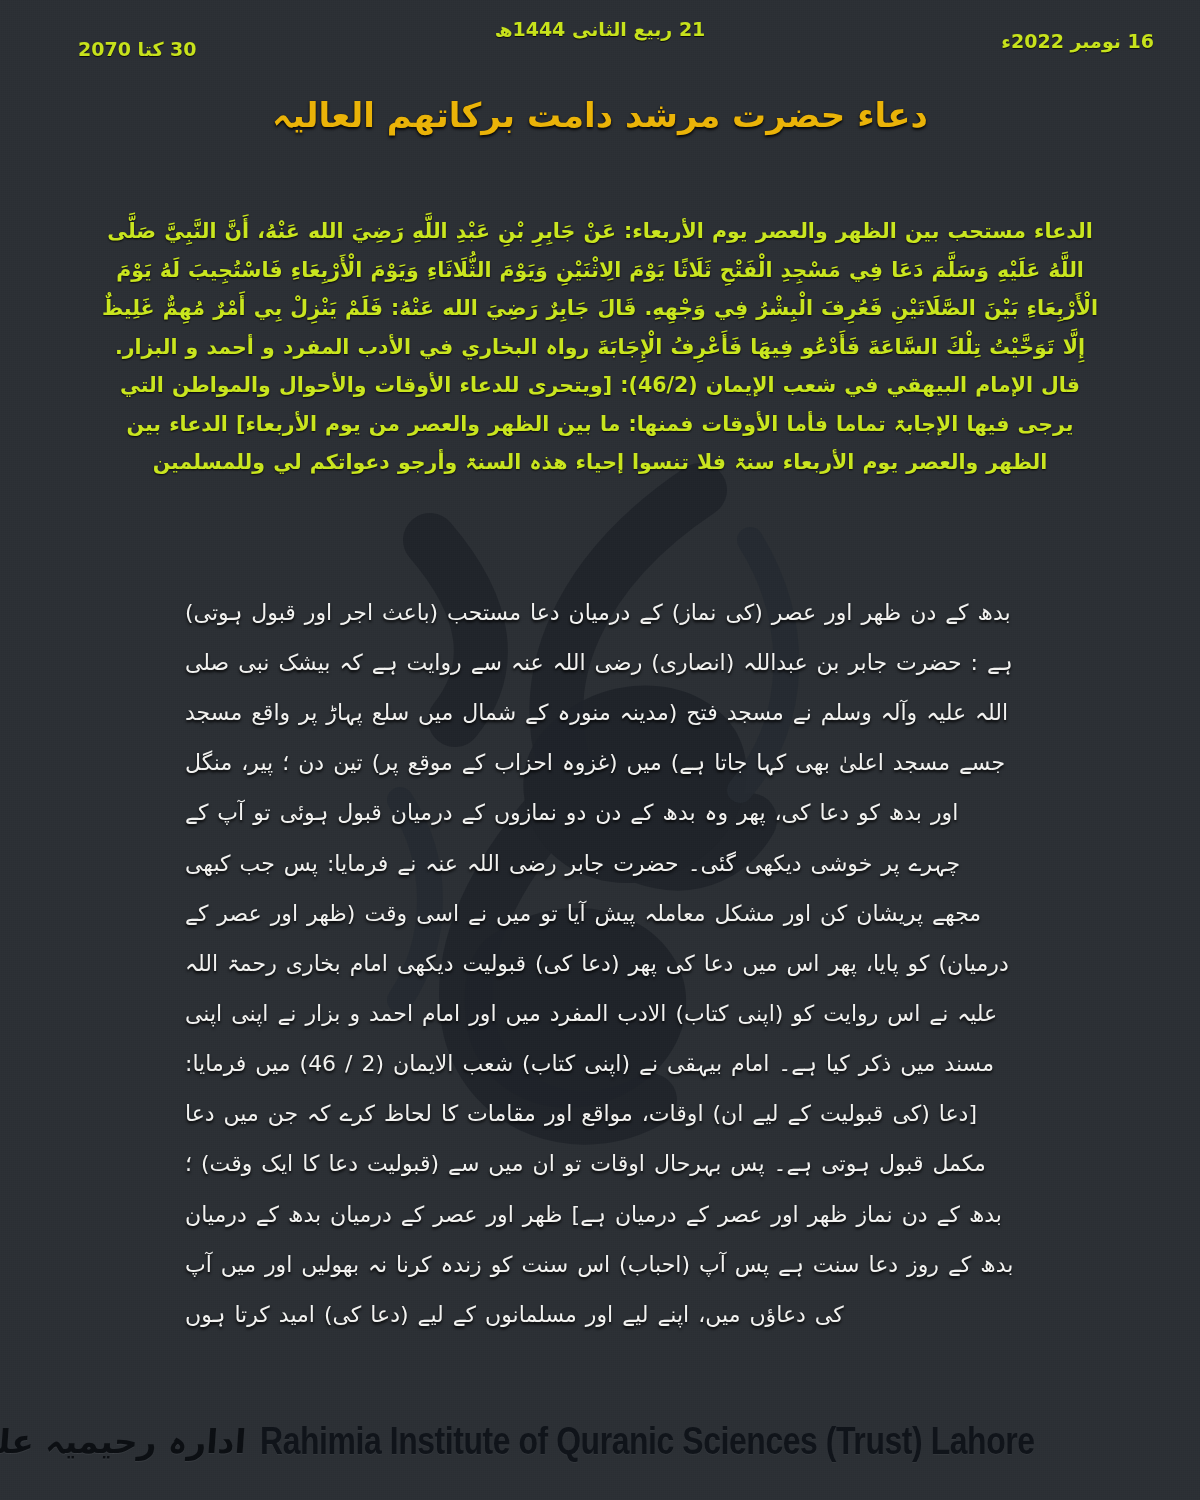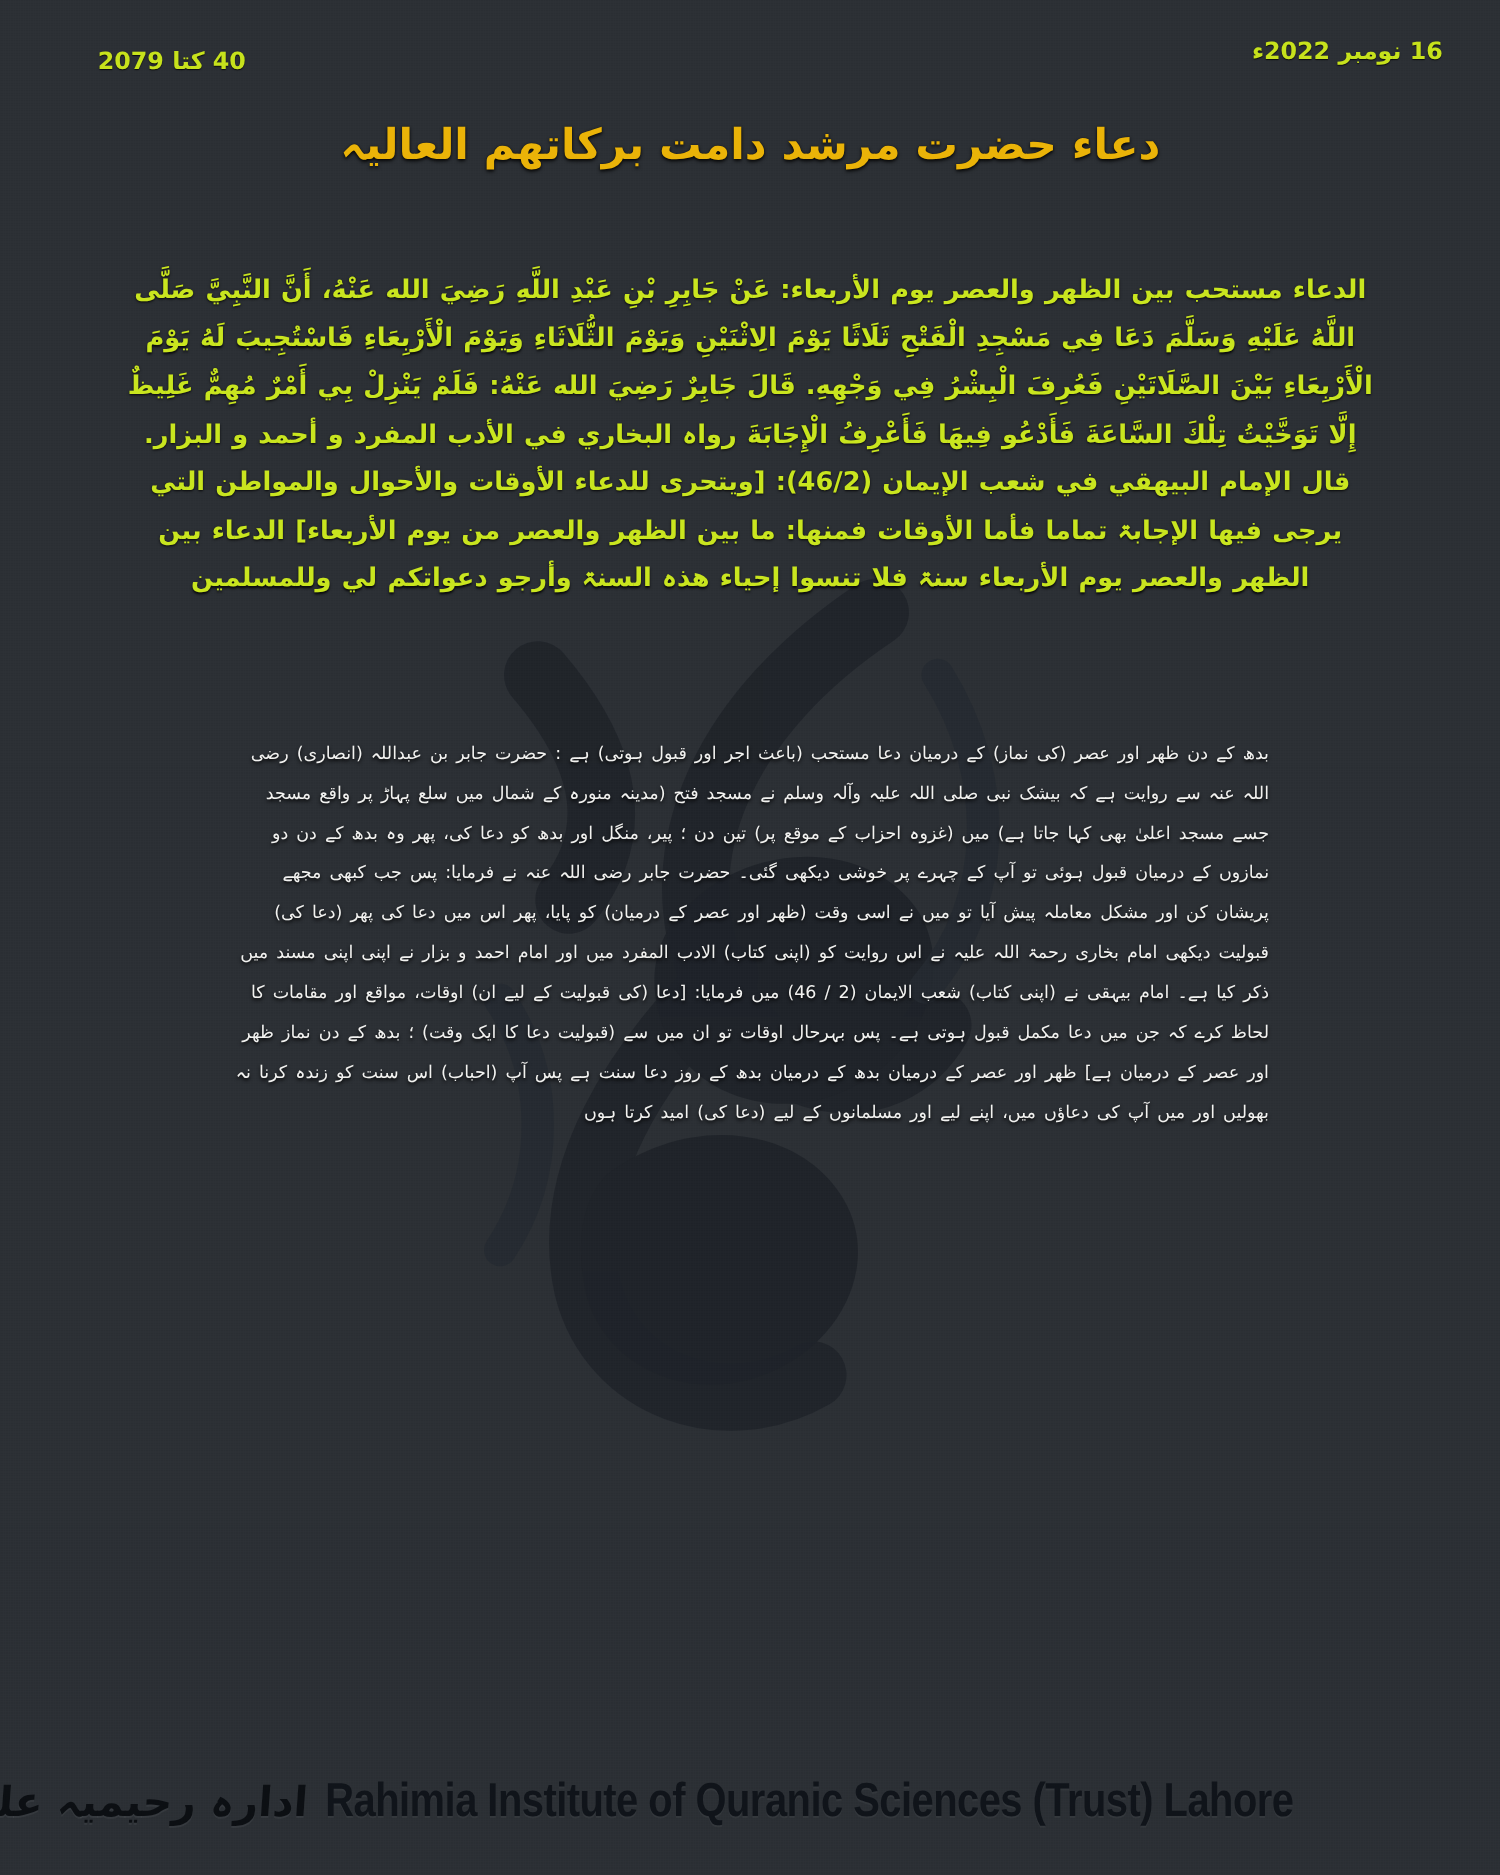--- a/index.html
+++ b/index.html
@@ -98,23 +98,23 @@
     text-shadow: 0 1px 2px rgba(0,0,0,.85);
     word-spacing: 1px;
   }
 
   
   .urdu-block {
     margin: 106px auto 0;
     width: 830px;
     color: #f2f2f0;
     font-family: "DejaVu Sans", sans-serif;
-    font-size: 14px;
+    font-size: 22px;
     line-height: 2.28;
-    text-align: right;
+    text-align: left;
     direction: rtl;
     text-shadow: 0 2px 3px rgba(0,0,0,.9);
     word-spacing: 2px;
   }
 
   
   .footer {
     position: absolute;
     left: 0; right: 0;
     bottom: 0;
@@ -170,21 +170,22 @@
       <path d="M120 380 C 160 440, 160 520, 120 580"></path>
     </g>
   </svg>
 </div>
 
 <div class="noise-layer"></div>
 
 <div class="page">
 
   <div class="header">
-    <div class="date date-bikrami">40 کتا 2079</div>
+    <div class="date date-bikrami">30 کتا 2070</div>
+    <div class="date date-hijri">21 ربیع الثانی 1444ھ</div>
     <div class="date date-gregorian">16 نومبر 2022ء</div>
     <h1 class="main-title">دعاء حضرت مرشد دامت برکاتھم العالیہ</h1>
   </div>
 
   <div class="arabic-block">الدعاء مستحب بین الظھر والعصر یوم الأربعاء: عَنْ جَابِرِ بْنِ عَبْدِ اللَّهِ رَضِيَ الله عَنْهُ، أَنَّ النَّبِيَّ صَلَّى اللَّهُ عَلَيْهِ وَسَلَّمَ دَعَا فِي مَسْجِدِ الْفَتْحِ ثَلَاثًا يَوْمَ الِاثْنَيْنِ وَيَوْمَ الثُّلَاثَاءِ وَيَوْمَ الْأَرْبِعَاءِ فَاسْتُجِيبَ لَهُ يَوْمَ الْأَرْبِعَاءِ بَيْنَ الصَّلَاتَيْنِ فَعُرِفَ الْبِشْرُ فِي وَجْهِهِ. قَالَ جَابِرٌ رَضِيَ الله عَنْهُ: فَلَمْ يَنْزِلْ بِي أَمْرٌ مُهِمٌّ غَلِيظٌ إِلَّا تَوَخَّيْتُ تِلْكَ السَّاعَةَ فَأَدْعُو فِيهَا فَأَعْرِفُ الْإِجَابَةَ رواہ البخاري في الأدب المفرد و أحمد و البزار. قال الإمام البیھقي في شعب الإیمان (46/2): [ویتحرى للدعاء الأوقات والأحوال والمواطن التي یرجى فیھا الإجابۃ تماما فأما الأوقات فمنھا: ما بین الظھر والعصر من یوم الأربعاء] الدعاء بین الظھر والعصر یوم الأربعاء سنۃ فلا تنسوا إحیاء ھذہ السنۃ وأرجو دعواتکم لي وللمسلمین</div>
 
   <div class="urdu-block">بدھ کے دن ظھر اور عصر (کی نماز) کے درمیان دعا مستحب (باعث اجر اور قبول ہوتی) ہے : حضرت جابر بن عبداللہ (انصاری) رضی اللہ عنہ سے روایت ہے کہ بیشک نبی صلی اللہ علیہ وآلہ وسلم نے مسجد فتح (مدینہ منورہ کے شمال میں سلع پہاڑ پر واقع مسجد جسے مسجد اعلیٰ بھی کہا جاتا ہے) میں (غزوہ احزاب کے موقع پر) تین دن ؛ پیر، منگل اور بدھ کو دعا کی، پھر وہ بدھ کے دن دو نمازوں کے درمیان قبول ہوئی تو آپ کے چہرے پر خوشی دیکھی گئی۔ حضرت جابر رضی اللہ عنہ نے فرمایا: پس جب کبھی مجھے پریشان کن اور مشکل معاملہ پیش آیا تو میں نے اسی وقت (ظھر اور عصر کے درمیان) کو پایا، پھر اس میں دعا کی پھر (دعا کی) قبولیت دیکھی امام بخاری رحمۃ اللہ علیہ نے اس روایت کو (اپنی کتاب) الادب المفرد میں اور امام احمد و بزار نے اپنی اپنی مسند میں ذکر کیا ہے۔ امام بیہقی نے (اپنی کتاب) شعب الایمان (2 / 46) میں فرمایا: [دعا (کی قبولیت کے لیے ان) اوقات، مواقع اور مقامات کا لحاظ کرے کہ جن میں دعا مکمل قبول ہوتی ہے۔ پس بہرحال اوقات تو ان میں سے (قبولیت دعا کا ایک وقت) ؛ بدھ کے دن نماز ظھر اور عصر کے درمیان ہے] ظھر اور عصر کے درمیان بدھ کے درمیان بدھ کے روز دعا سنت ہے پس آپ (احباب) اس سنت کو زندہ کرنا نہ بھولیں اور میں آپ کی دعاؤں میں، اپنے لیے اور مسلمانوں کے لیے (دعا کی) امید کرتا ہوں</div>
 
   <div class="footer">
     <div class="footer-logo-ur">ادارہ رحیمیہ علوم قرآنیہ لاہور</div>

